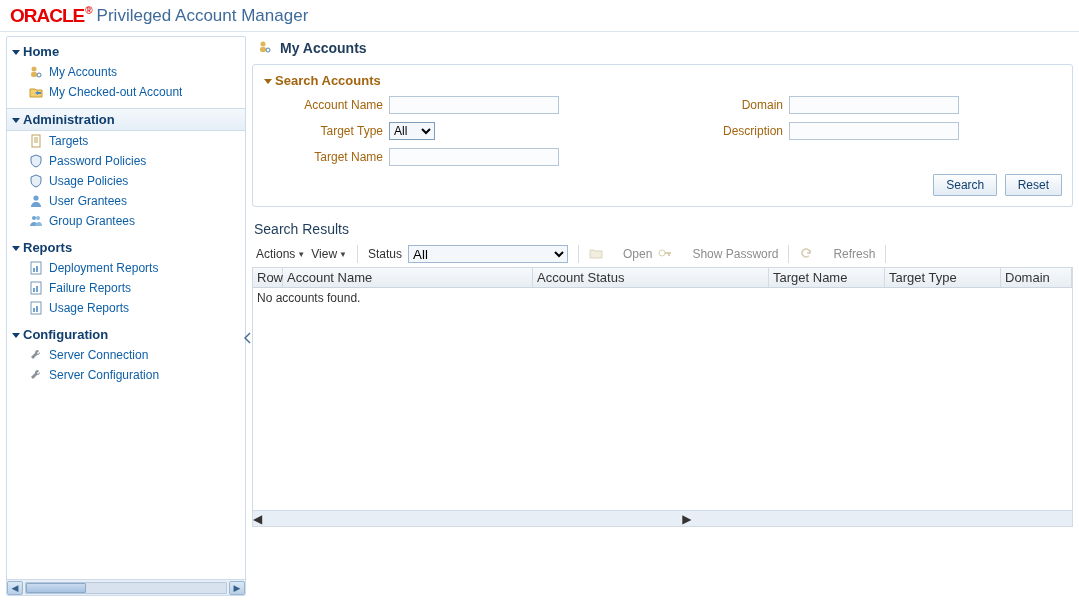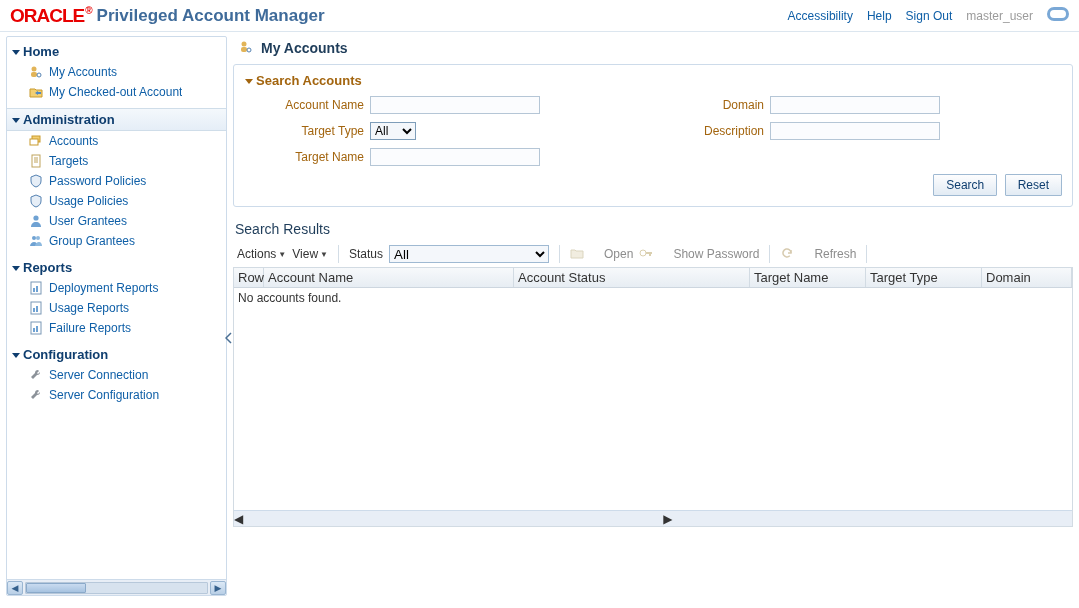--- a/index.html
+++ b/index.html
@@ -3,28 +3,28 @@
 <meta charset="utf-8">
 <style>
   * { box-sizing: border-box; margin: 0; padding: 0; }
   body { font-family: Tahoma, Arial, sans-serif; font-size: 12px; color: #333; background: #fff; width: 1079px; height: 608px; overflow: hidden; }
   a { color: #0F5FA7; text-decoration: none; }
 
   
   .header { display: flex; align-items: center; padding: 4px 10px; height: 32px; border-bottom: 1px solid #dce6ef; }
   .logo { font-family: Arial, sans-serif; font-weight: 900; font-size: 19px; color: #e80000; letter-spacing: -1px; margin-right: 6px; text-align: center; }
   .logo small { font-size: 10px; vertical-align: top; position: relative; top: 0px; left:1px;}
-  .product-title { font-size: 17px; color: #3f6b9a; font-weight: bold; }
+  .product-title { font-size: 17px; color: #3f6b9a; font-weight: normal; }
   .header-right { margin-left: auto; display: flex; align-items: center; gap: 14px; font-size: 12px; }
   .header-right .user { color: #9b9b9b; }
   .oracle-o { width: 22px; height: 14px; border: 3px solid #7aa8d6; border-radius: 8px; display:inline-block; }
 
   
   .body-wrap { display: flex; padding: 4px 6px 0 6px; height: 572px; }
-  .sidebar { width: 221px; flex-shrink: 0; border: 1px solid #cddbea; background: #fff; height: 560px; border-radius: 2px; position: relative; display:flex; flex-direction:column;}
+  .sidebar { width: 240px; flex-shrink: 0; border: 1px solid #cddbea; background: #fff; height: 560px; border-radius: 2px; position: relative; display:flex; flex-direction:column;}
   .sidebar-content { flex:1; overflow:hidden; padding-top:4px;}
   .content { flex: 1; padding-left: 6px; position:relative;}
 
   
   .nav-group-header { display: flex; align-items: center; font-weight: bold; color: #0F3E6F; font-size: 13px; padding: 3px 4px 3px 4px; margin-top: 6px; }
   .nav-group-header:first-child { margin-top: 0; }
   .disclosure { display:inline-block; width:10px; height:10px; margin-right:2px; position:relative;}
   .disclosure svg { width:10px; height:10px; display:block;}
   .nav-item { display: flex; align-items: center; padding: 3px 4px 3px 22px; cursor: default; color:#0F5FA7; position:relative;}
   .nav-item .ico { width:14px; height:14px; margin-right:6px; display:flex; align-items:center; justify-content:center; flex-shrink:0;}
@@ -85,27 +85,20 @@
 
   
   .ico svg { width:14px; height:14px; display:block;}
 </style>
 </head>
 <body>
 
 <div class="header">
   <span class="logo"><span>ORACLE</span><small>®</small></span>
   <span class="product-title">Privileged Account Manager</span>
-  <div class="header-right">
-    <a href="#">Accessibility</a>
-    <a href="#">Help</a>
-    <a href="#">Sign Out</a>
-    <span class="user">master_user</span>
-    <span><span class="oracle-o"></span></span>
-  </div>
 </div>
 
 <div class="body-wrap">
 
   <div class="sidebar">
     <div class="sidebar-content">
 
       <div class="nav-group-header">
         <span class="disclosure">
             <svg viewBox="0 0 10 10">
@@ -134,29 +127,20 @@
         <span class="label">My Checked-out Account</span>
       </div>
 
       <div class="nav-group-header" style="background:linear-gradient(#f4f8fc,#e5eef7);border-top:1px solid #cfdde9;border-bottom:1px solid #cfdde9;">
         <span class="disclosure">
             <svg viewBox="0 0 10 10">
               <path d="M1 3 L9 3 L5 8 Z" fill="#0F3E6F"></path>
             </svg>
           </span>
         <span>Administration</span>
-      </div>
-      <div class="nav-item">
-        <span class="ico">
-            <svg viewBox="0 0 14 14">
-              <rect x="3" y="2" width="8" height="6" fill="#f3cf72" stroke="#c99b2e"></rect>
-              <rect x="1" y="5" width="8" height="6" fill="#fff" stroke="#c99b2e"></rect>
-            </svg>
-          </span>
-        <span class="label">Accounts</span>
       </div>
       <div class="nav-item">
         <span class="ico">
             <svg viewBox="0 0 14 14">
               <rect x="3" y="1" width="8" height="12" fill="#fff" stroke="#bfa35c"></rect>
               <line x1="5" y1="4" x2="9" y2="4" stroke="#bfa35c"></line>
               <line x1="5" y1="6" x2="9" y2="6" stroke="#bfa35c"></line>
               <line x1="5" y1="8" x2="9" y2="8" stroke="#bfa35c"></line>
             </svg>
           </span>
@@ -218,31 +202,31 @@
         <span class="label">Deployment Reports</span>
       </div>
       <div class="nav-item">
         <span class="ico">
             <svg viewBox="0 0 14 14">
               <rect x="2" y="1" width="10" height="12" fill="#fff" stroke="#7a98b6"></rect>
               <rect x="4" y="7" width="2" height="4" fill="#6fa2d3"></rect>
               <rect x="7" y="5" width="2" height="6" fill="#6fa2d3"></rect>
             </svg>
           </span>
-        <span class="label">Usage Reports</span>
+        <span class="label">Failure Reports</span>
       </div>
       <div class="nav-item">
         <span class="ico">
             <svg viewBox="0 0 14 14">
               <rect x="2" y="1" width="10" height="12" fill="#fff" stroke="#7a98b6"></rect>
               <rect x="4" y="7" width="2" height="4" fill="#6fa2d3"></rect>
               <rect x="7" y="5" width="2" height="6" fill="#6fa2d3"></rect>
             </svg>
           </span>
-        <span class="label">Failure Reports</span>
+        <span class="label">Usage Reports</span>
       </div>
 
       <div class="nav-group-header">
         <span class="disclosure">
             <svg viewBox="0 0 10 10">
               <path d="M1 3 L9 3 L5 8 Z" fill="#0F3E6F"></path>
             </svg>
           </span>
         <span>Configuration</span>
       </div>

